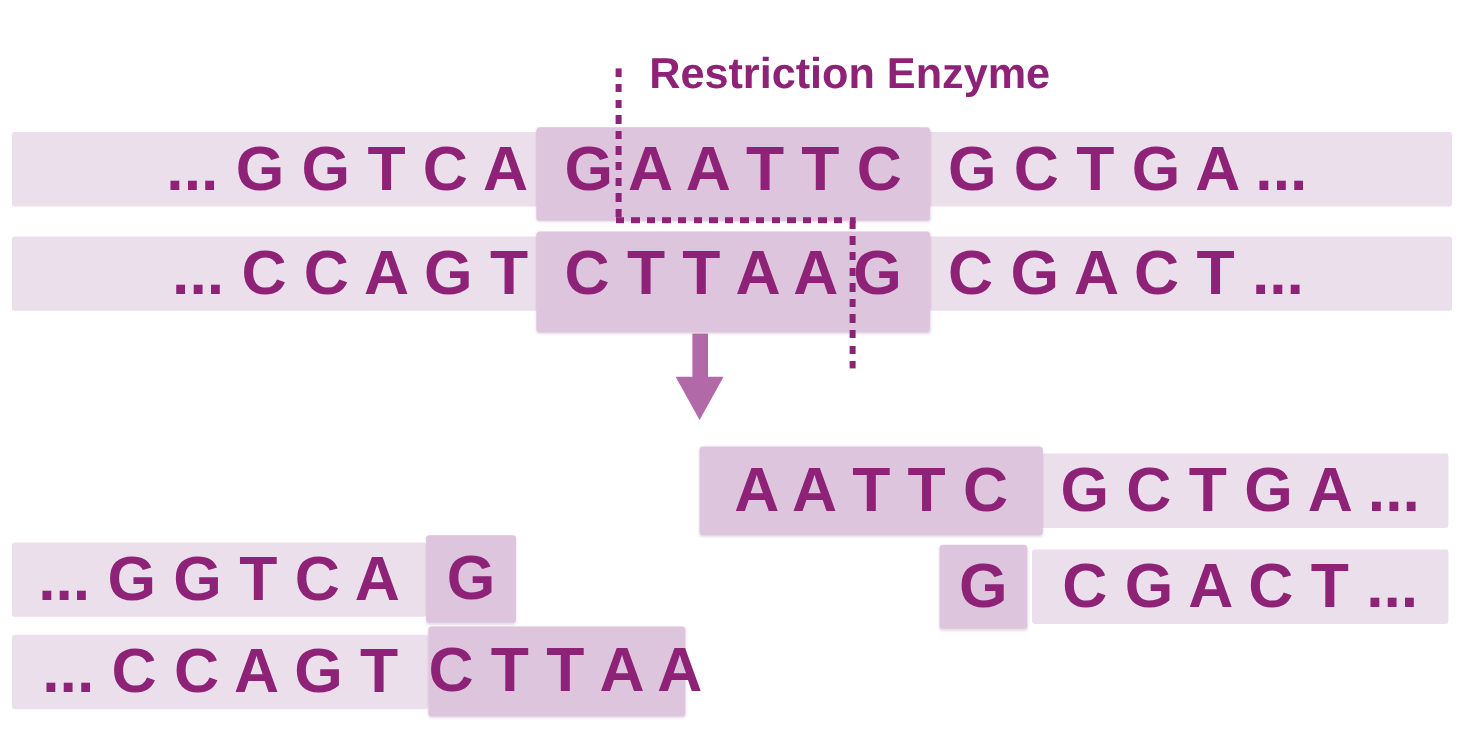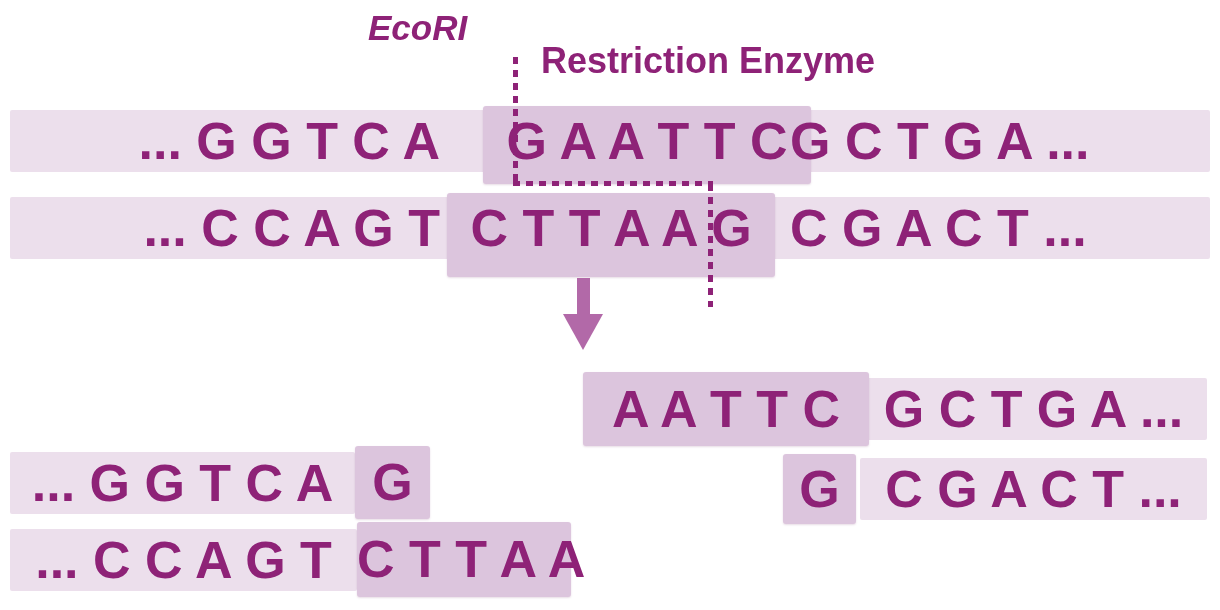--- a/index.html
+++ b/index.html
@@ -34,29 +34,28 @@
   .cut{position:absolute;z-index:4;}
   .cut.v{width:5px;background:repeating-linear-gradient(180deg,var(--ink) 0 7px,transparent 7px 13px);}
   .cut.h{height:5px;background:repeating-linear-gradient(90deg,var(--ink) 0 7px,transparent 7px 13px);}
   .arrow{position:absolute;left:563px;top:277px;z-index:3;}
 </style>
 </head>
 <body>
 
 <div class="stage" style="--ink: #8e2277; --band: #ecdfec; --highlight: #dcc5dd; --arrow: #b269a8;">
 
-  <div class="label-ecori">EcoRI</div>
   <div class="label-enzyme">Restriction Enzyme</div>
 
   <div class="cut v" style="left:513px;top:57px;height:126px;"></div>
   <div class="cut h" style="left:513px;top:181px;width:200px;"></div>
   <div class="cut v" style="left:708px;top:184px;height:123px;"></div>
 
   <div class="band" style="left:10px;top:110px;width:1200px;height:62px;"></div>
-  <div class="hl" style="left:447px;top:106px;width:328px;height:78px;line-height:70px;margin-left:36px;">G A A T T C</div>
+  <div class="hl" style="left:447px;top:106px;width:328px;height:78px;line-height:70px;">G A A T T C</div>
   <div class="seq r" style="left:100px;top:110px;width:340px;line-height:62px;">... G G T C A</div>
   <div class="seq" style="left:790px;top:110px;line-height:62px;">G C T G A ...</div>
 
   <div class="band" style="left:10px;top:197px;width:1200px;height:62px;"></div>
   <div class="hl" style="left:447px;top:193px;width:328px;height:84px;line-height:70px;">C T T A A G</div>
   <div class="seq r" style="left:100px;top:197px;width:340px;line-height:62px;">... C C A G T</div>
   <div class="seq" style="left:790px;top:197px;line-height:62px;">C G A C T ...</div>
 
   <svg class="arrow" width="40" height="74" viewBox="0 0 40 74">
     <rect x="14" y="1" width="13" height="38" fill="#b269a8"></rect>

